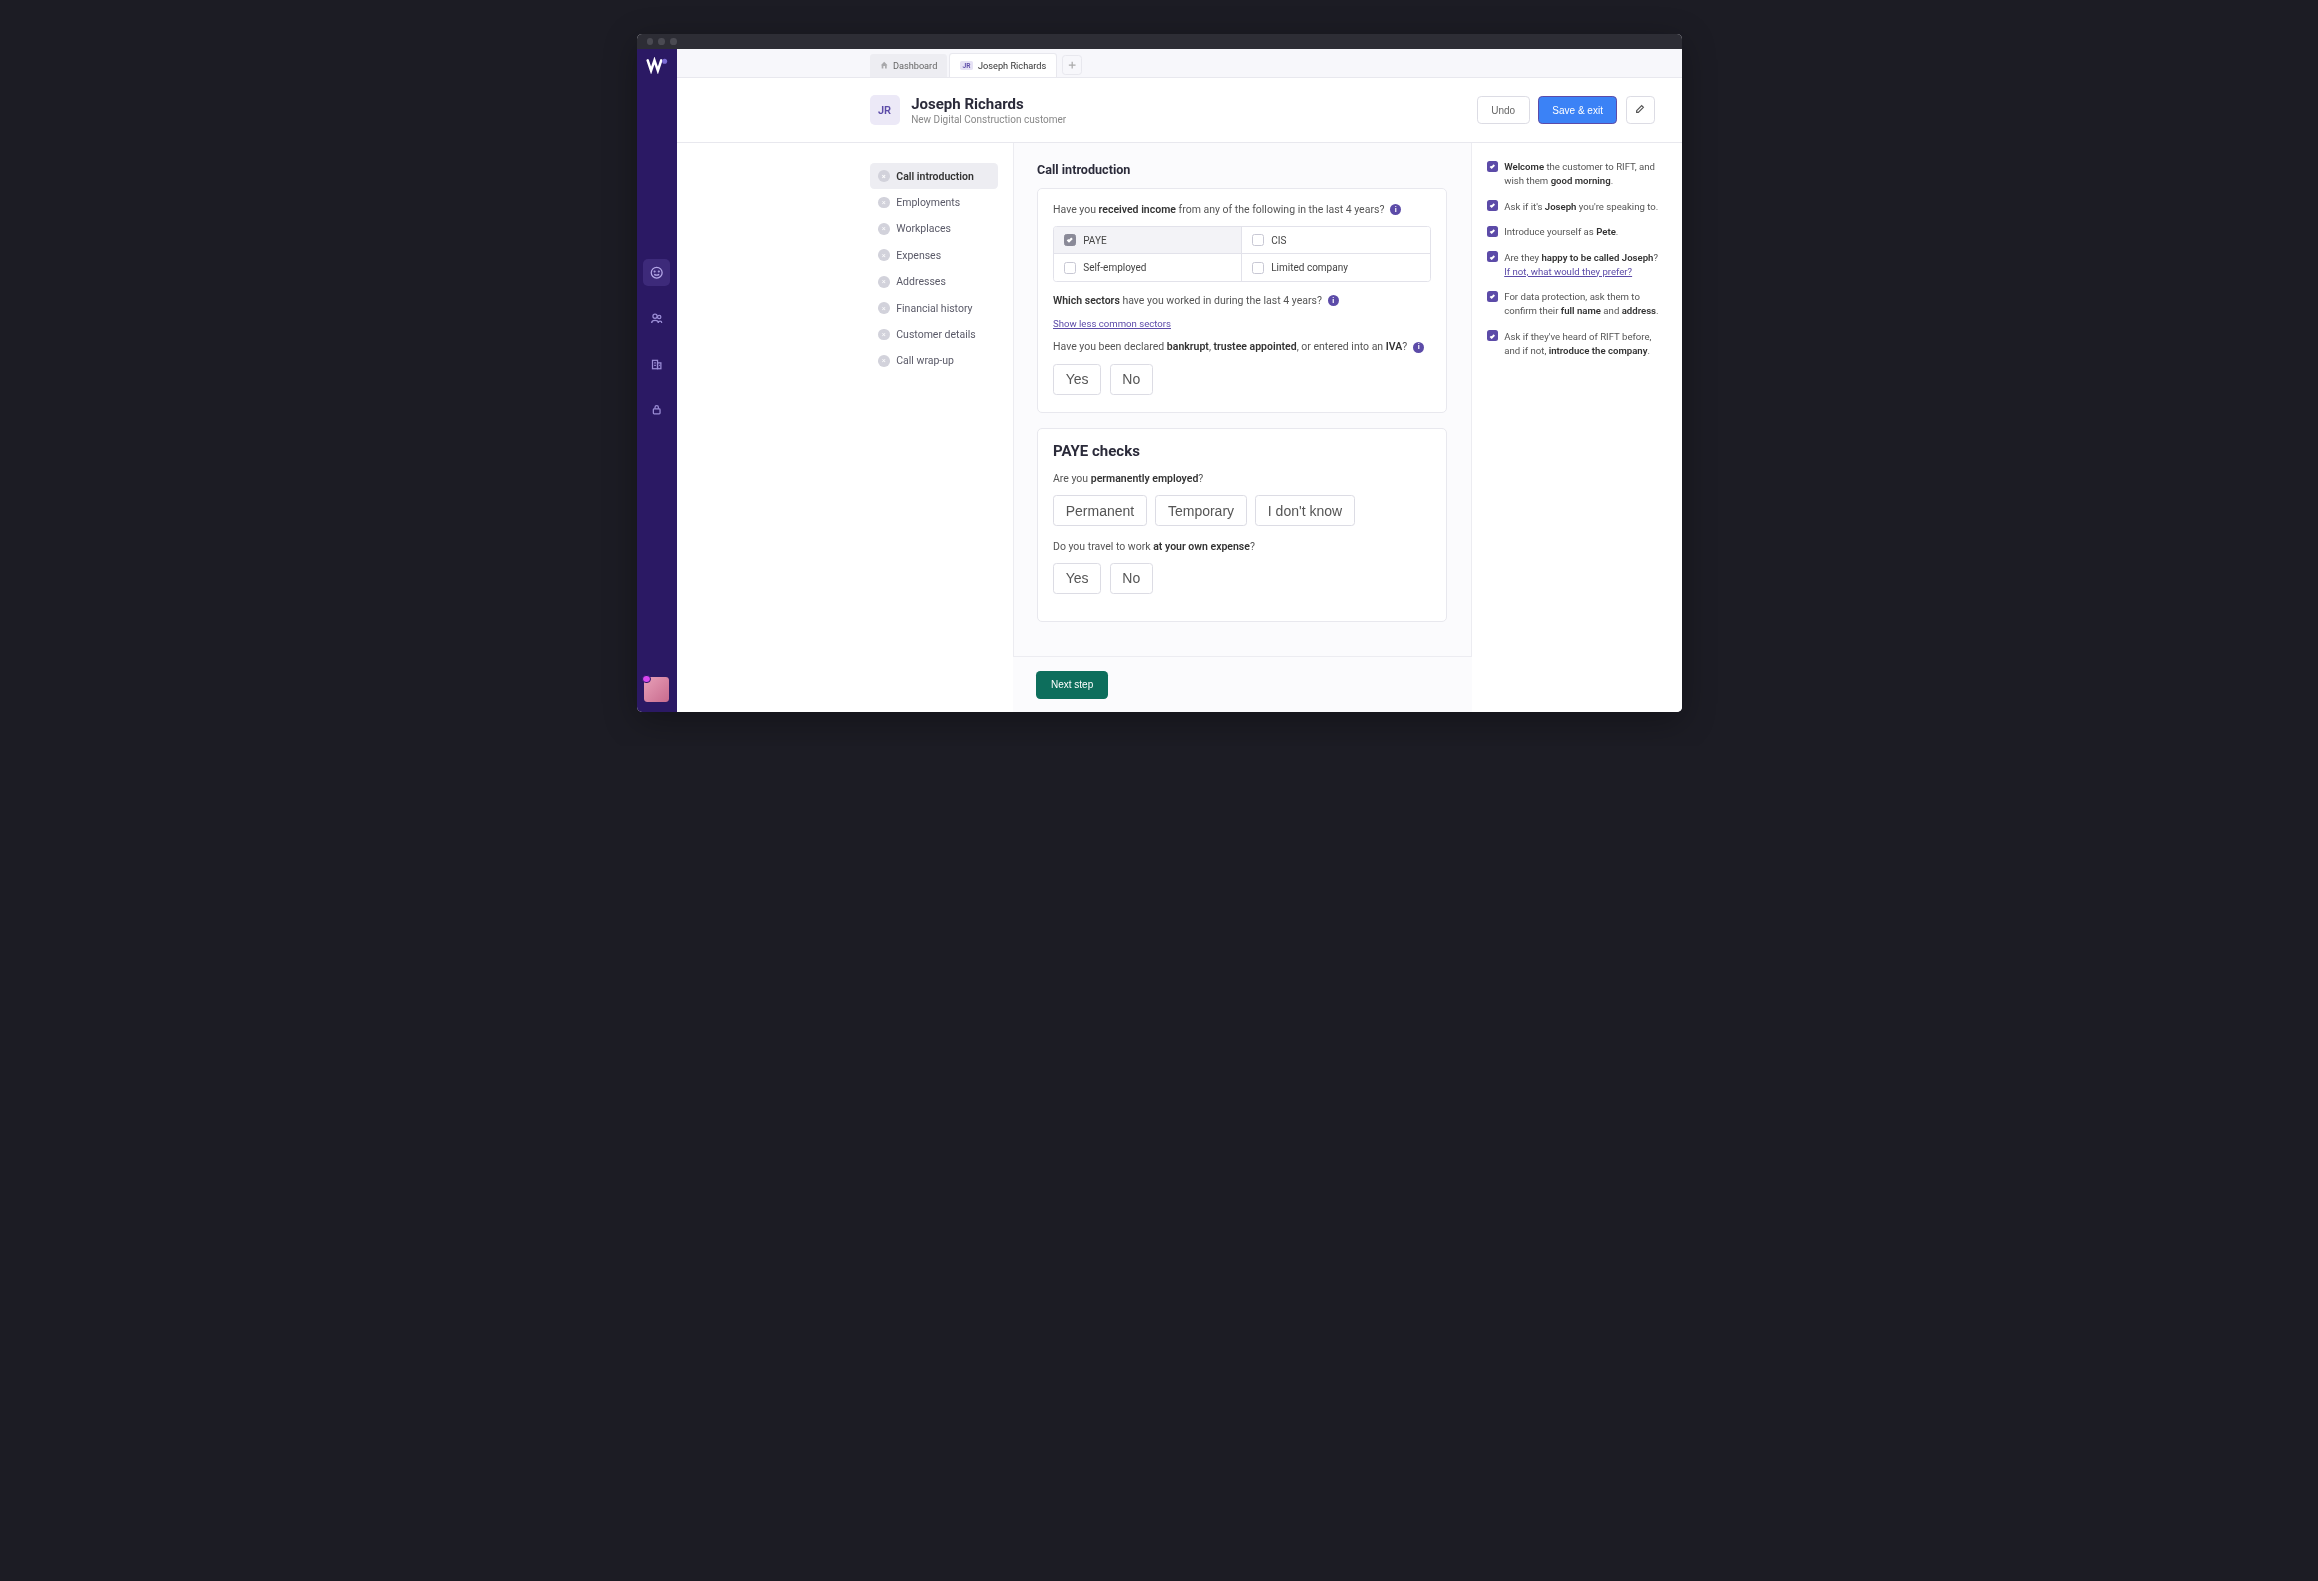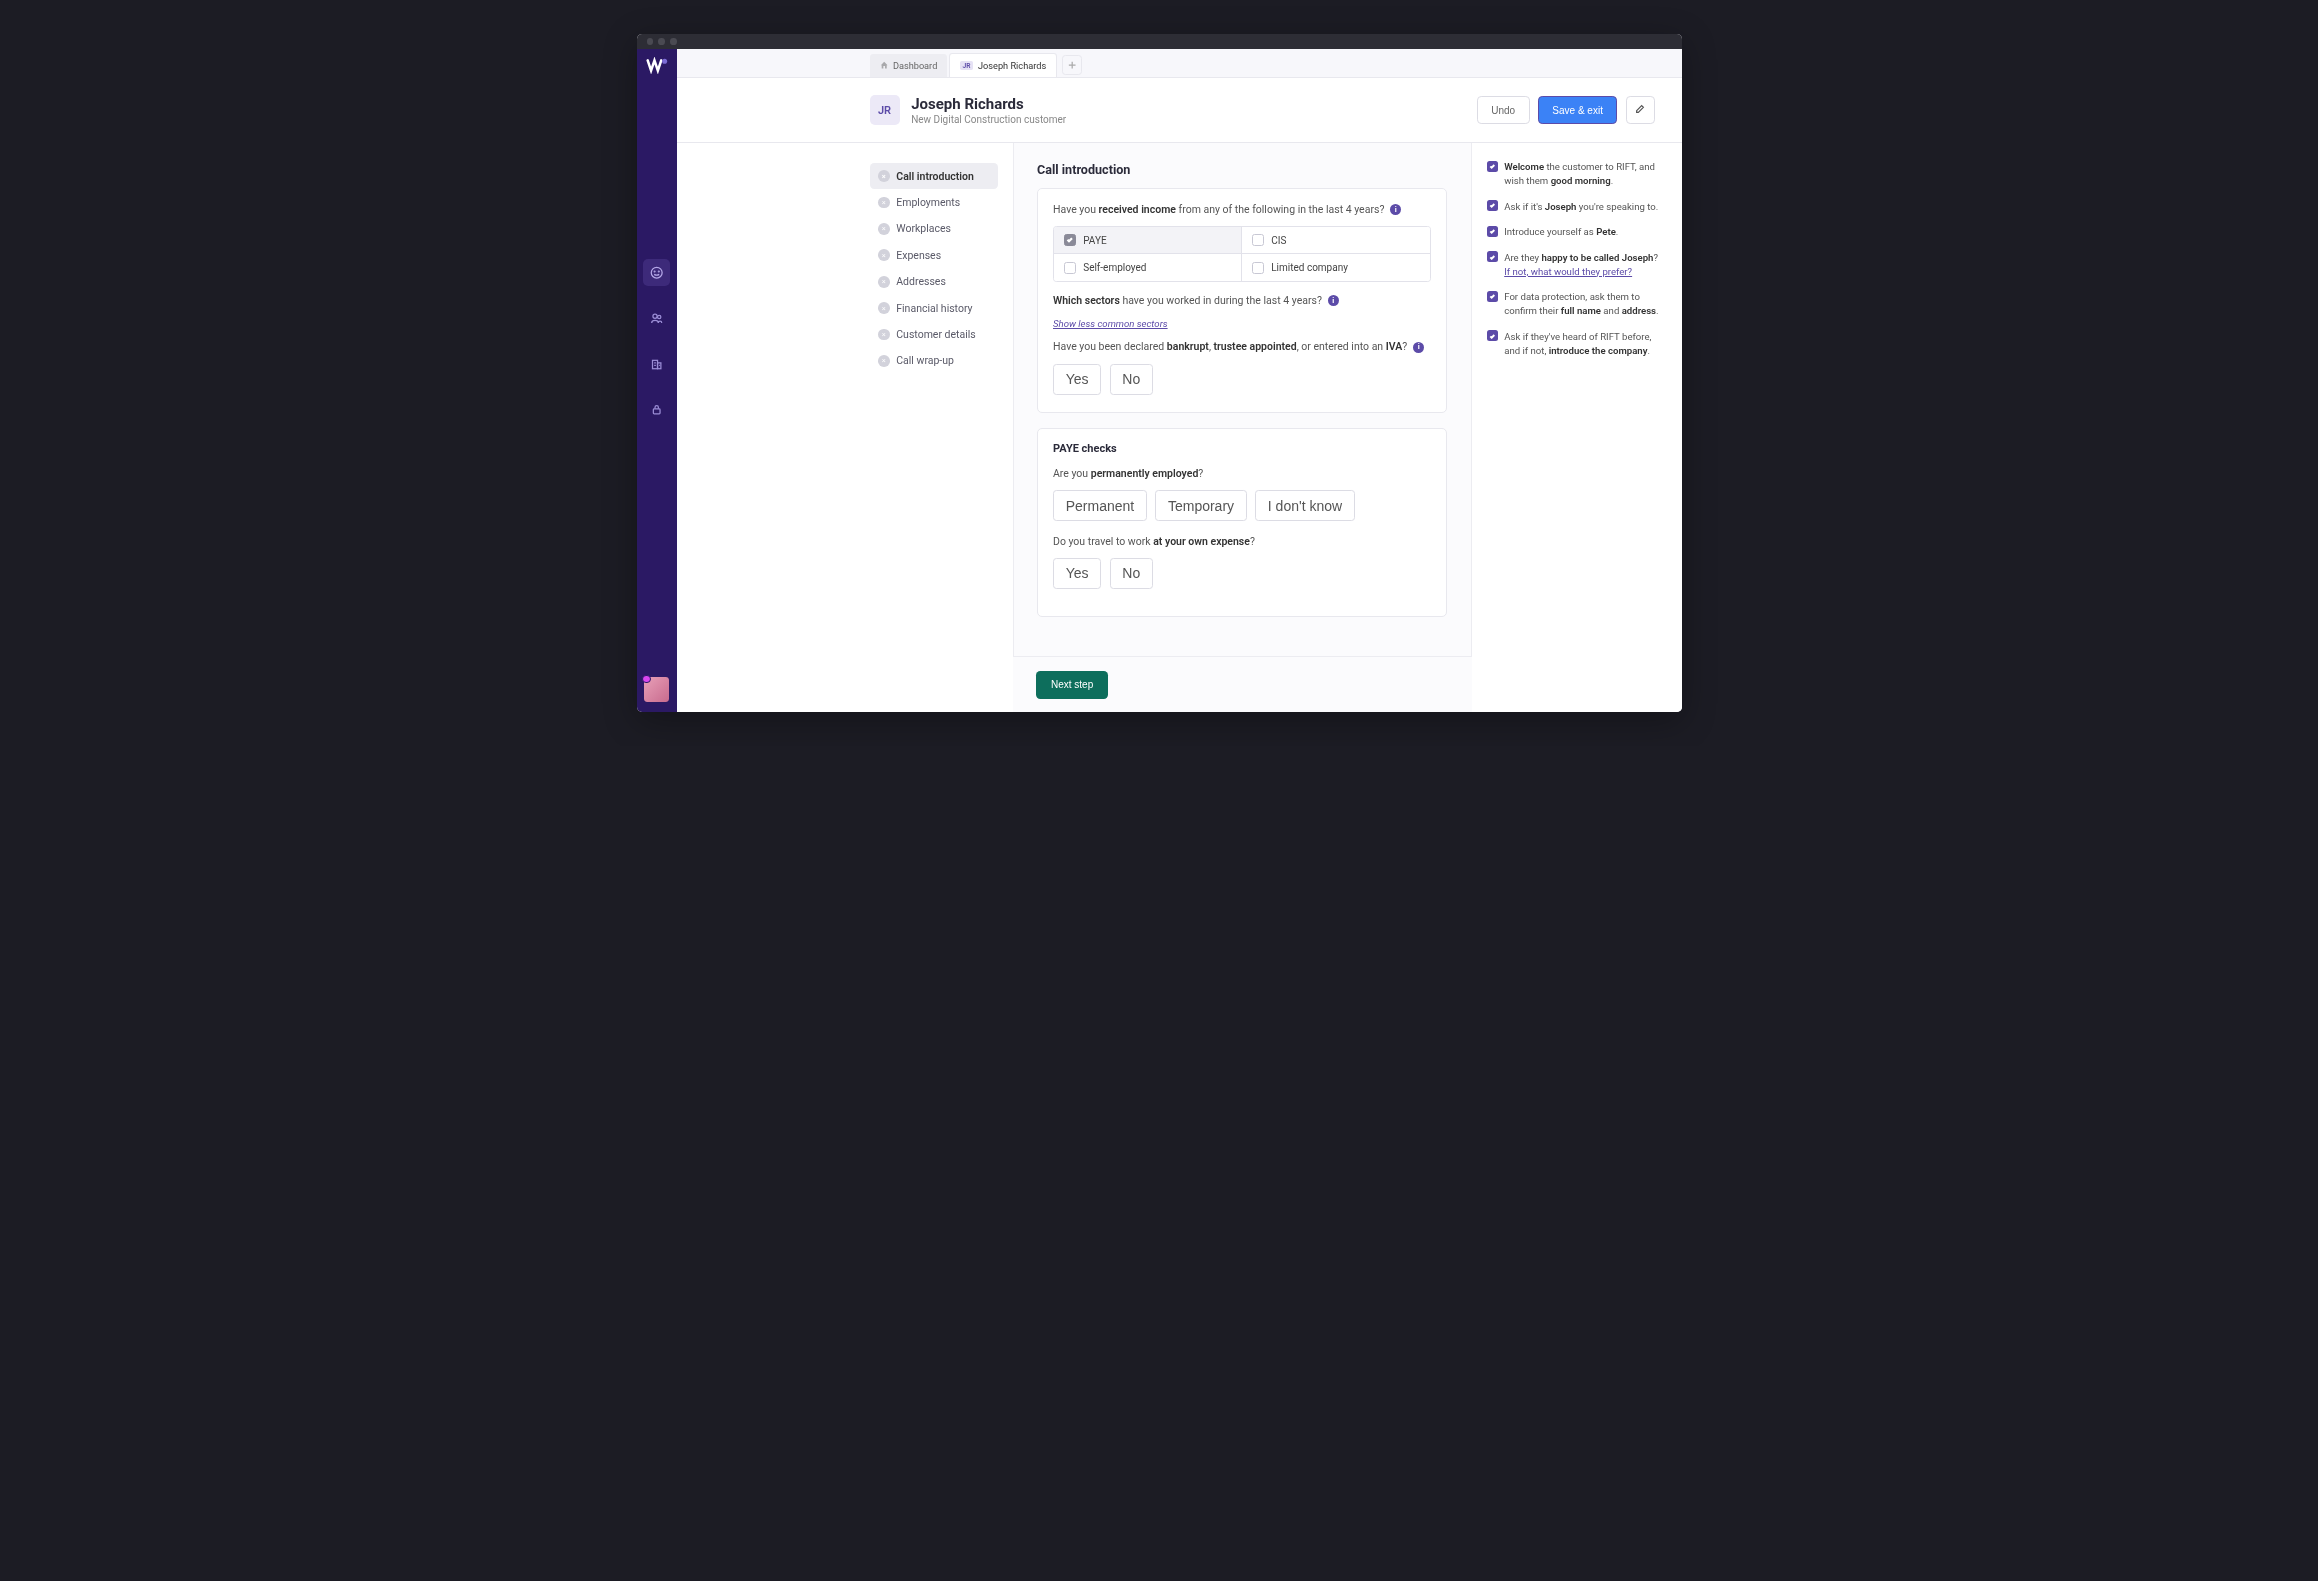--- a/index.html
+++ b/index.html
@@ -46,21 +46,21 @@
 .info-icon { display: inline-flex; width: 11px; height: 11px; border-radius: 50%; background: #5c4ba8; color: #fff; align-items: center; justify-content: center; font-size: 7.5px; font-weight: 700; margin-left: 3.4px; vertical-align: middle; cursor: pointer; }
 .check-grid { display: grid; grid-template-columns: 1fr 1fr; border: 0.8px solid #e2e2ea; border-radius: 3.4px; overflow: hidden; margin-bottom: 11.7px; }
 .check-cell { display: flex; align-items: center; gap: 7.5px; padding: 7.5px 10px; font-size: 10px; color: #444; border-right: 0.8px solid #e2e2ea; border-bottom: 0.8px solid #e2e2ea; cursor: pointer; background:#fff; }
 .check-cell:nth-child(2n) { border-right: none; }
 .check-grid .check-cell:nth-last-child(-n+2) { border-bottom: none; }
 .check-cell.checked { background: #f3f3f7; }
 .cbox { width: 11.7px; height: 11.7px; border: 0.8px solid #c8c8d4; border-radius: 2.5px; display: flex; align-items: center; justify-content: center; background: #fff; flex-shrink: 0; }
 .checked .cbox { background: #8a8a98; border-color: #8a8a98; }
 .checked .cbox svg { display: block; }
 .cbox svg { display: none; width: 7.5px; height: 7.5px; stroke: #fff; stroke-width: 3; fill: none; }
-.link { color: #5c4ba8; font-size: 9.6px; text-decoration: underline; cursor: pointer; display: inline-block; margin-bottom: 11.7px; font-style: italic; }
+.link { color: #5c4ba8; font-size: 9.6px; text-decoration: underline; cursor: pointer; display: inline-block; margin-bottom: 11.7px; }
 .btn-group { display: flex; gap: 8.4px; margin-bottom: 3.4px; }
 .opt-btn { padding: 6.7px 11.7px; border: 0.8px solid #dcdce4; border-radius: 3.4px; background: #fff; font-size: 14px; color: #555; cursor: pointer; }
 .col-right { width: 210px; padding: 17px 18.5px 17px 15px; }
 .script-item { display: flex; gap: 6.7px; margin-bottom: 11.7px; font-size: 9.6px; color: #555; line-height: 1.45; }
 .script-check { width: 11px; height: 11px; border-radius: 2.5px; background: #5c4ba8; flex-shrink: 0; display: flex; align-items: center; justify-content: center; margin-top: 0.8px; }
 .script-check svg { width: 6.7px; height: 6.7px; stroke: #fff; stroke-width: 3; fill: none; }
 .script-item strong { font-weight: 600; color: #333; }
 .script-item .sl { color: #5c4ba8; text-decoration: underline; cursor:pointer; }
 .footer { padding: 13.4px 23.5px; border-top: 0.8px solid #ececf1; background:#fbfbfd; }
 .btn-next { background: #0d6e5c; color: #fff; border: none; padding: 8.4px 15px; border-radius: 4.2px; font-size: 10px; cursor: pointer; text-align: right; }
@@ -232,21 +232,21 @@
               <span>Have you been declared </span><strong>bankrupt</strong><span>, </span><strong>trustee appointed</strong><span>, or entered into an </span><strong>IVA</strong><span>?</span>
               <span class="info-icon">i</span>
             </div>
             <div class="btn-group">
               <button class="opt-btn">Yes</button>
               <button class="opt-btn">No</button>
             </div>
           </div>
 
           <div class="card">
-            <div class="section-title" style="font-size:11px;">PAYE checks</div>
+            <div class="section-title" style="font-size:15px;">PAYE checks</div>
             <div class="question">
               <span>Are you </span><strong>permanently employed</strong><span>?</span>
             </div>
             <div class="btn-group" style="margin-bottom:13.4px;">
               <button class="opt-btn">Permanent</button>
               <button class="opt-btn">Temporary</button>
               <button class="opt-btn">I don't know</button>
             </div>
 
             <div class="question">

